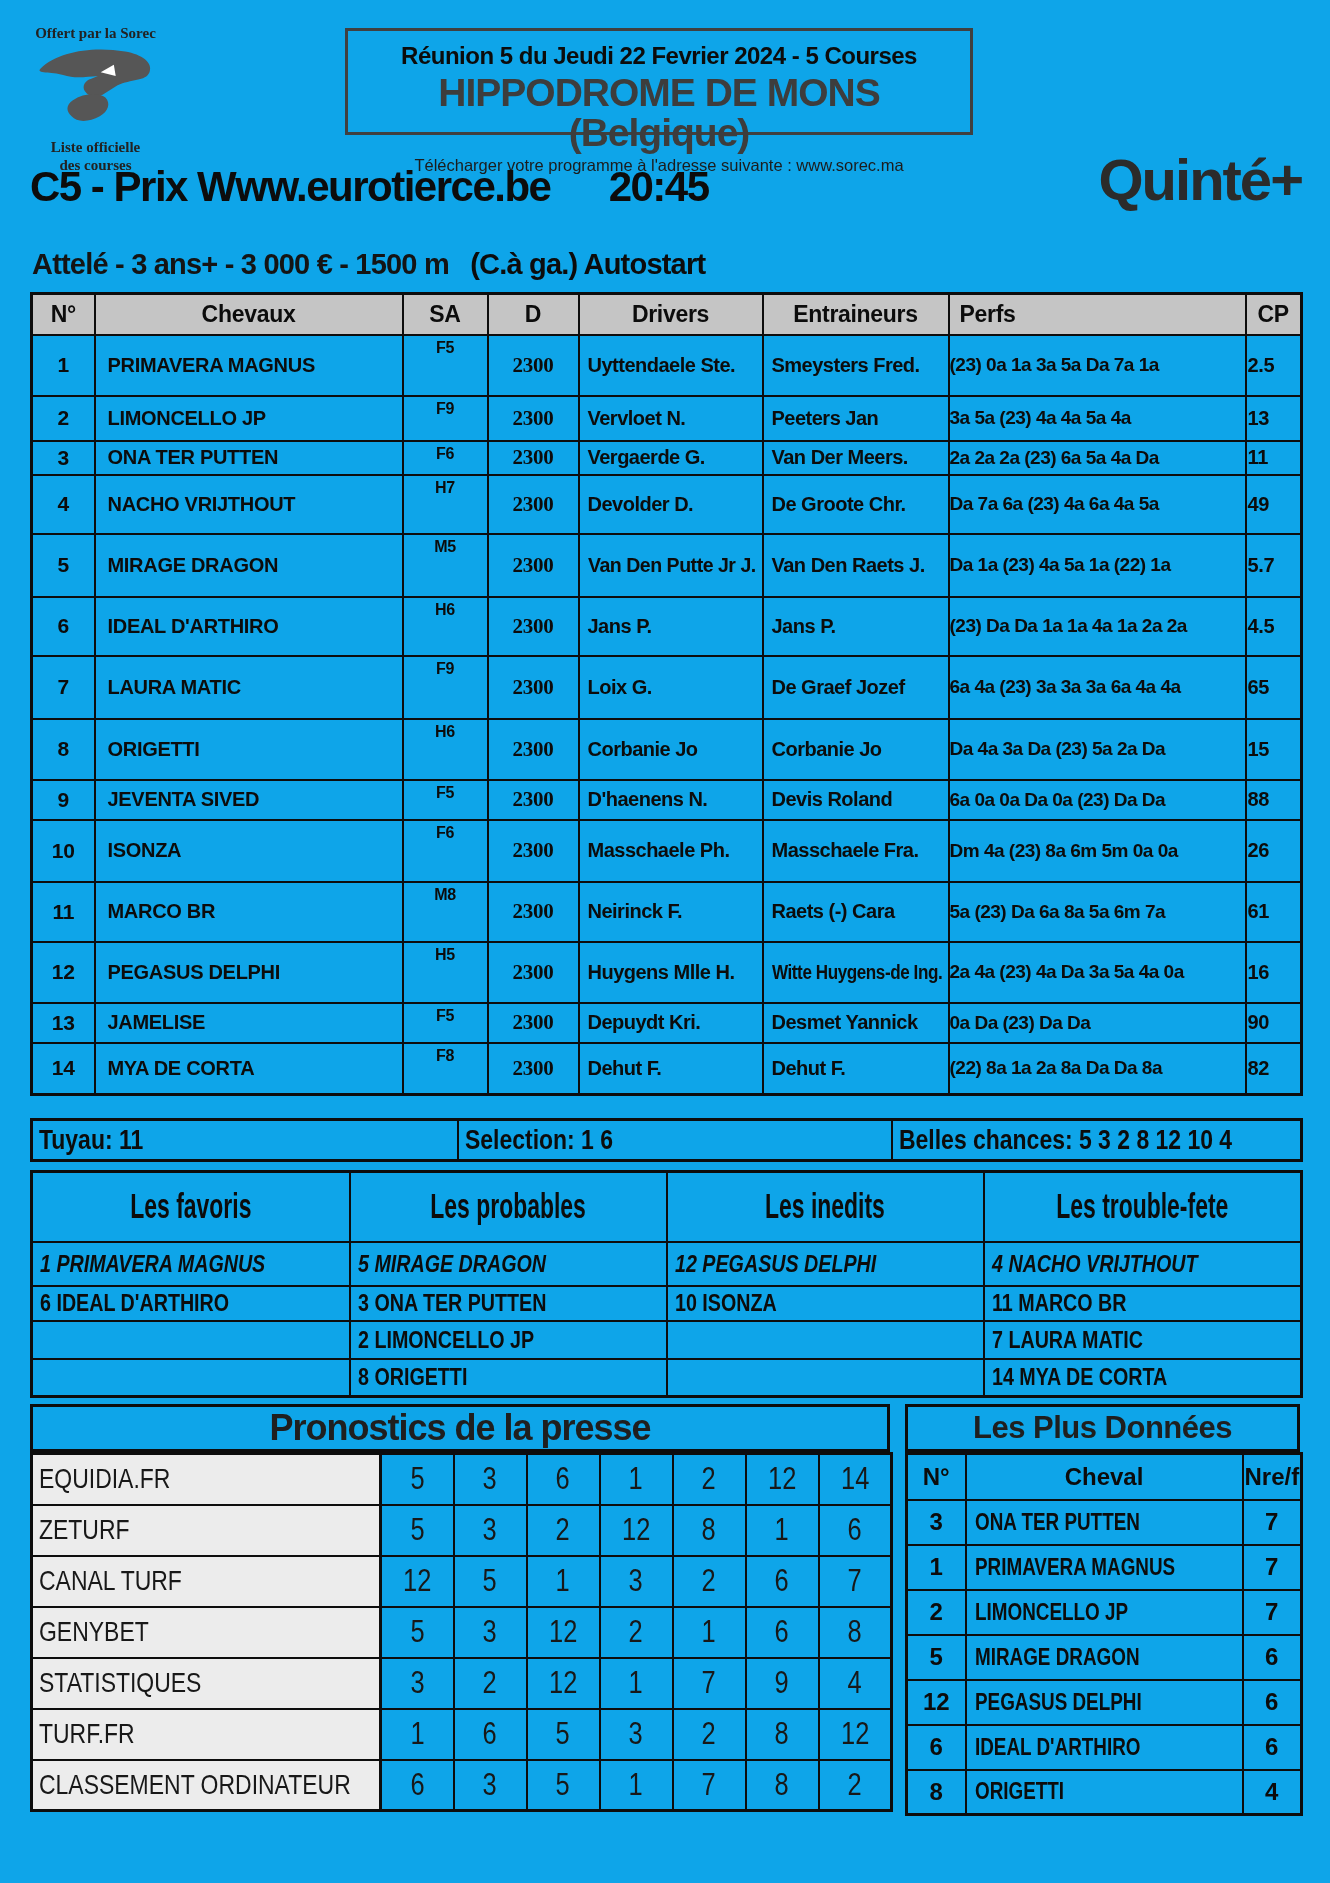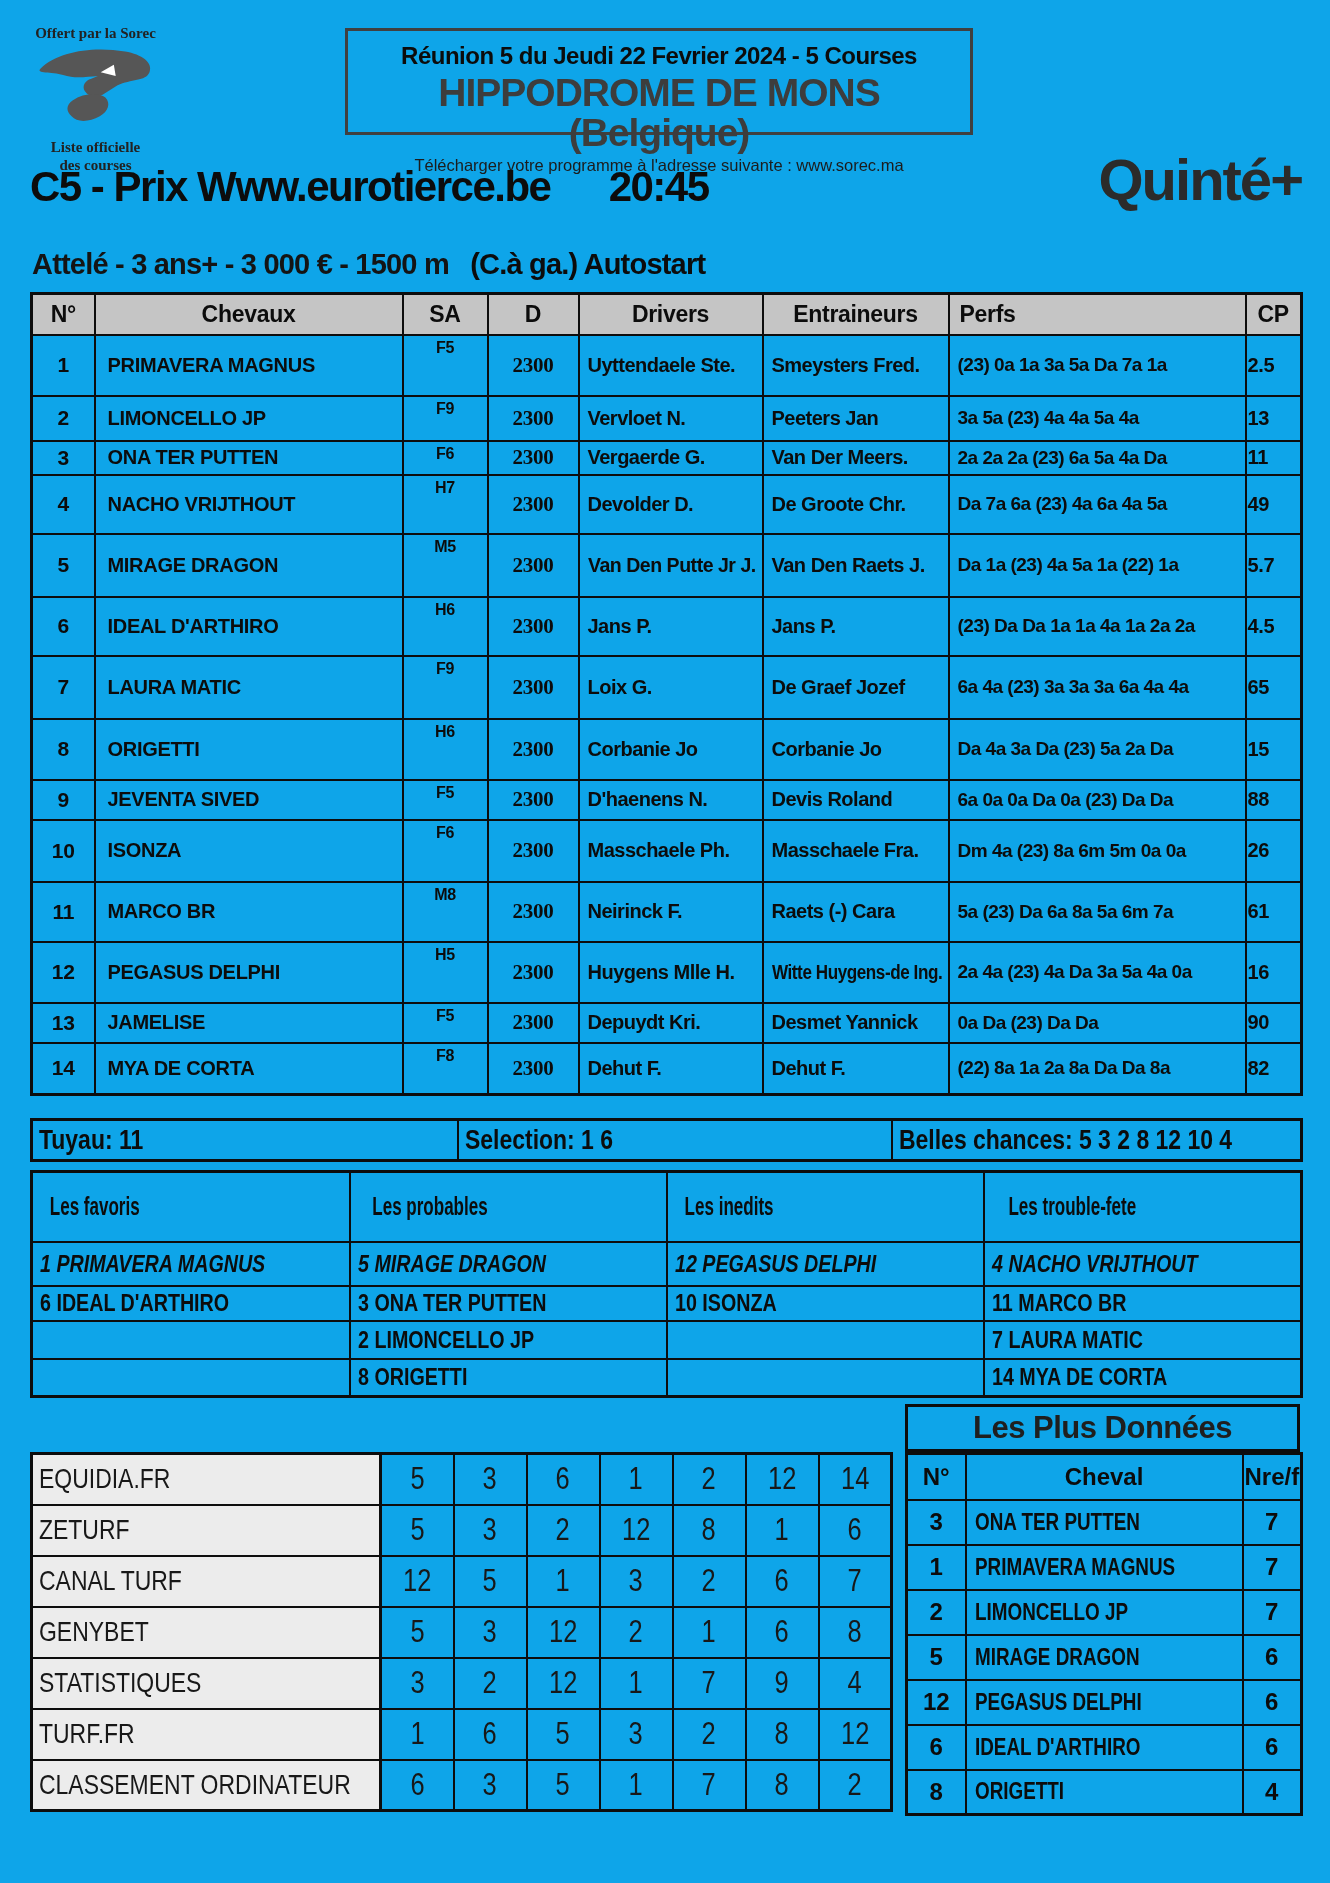--- a/index.html
+++ b/index.html
@@ -33,21 +33,21 @@
   #runners{position:absolute;left:30px;top:292px;width:1270px;border:3px solid #0d0d0d;}
   #runners th,#runners td{border:2px solid #0d0d0d;}
   #runners th{background:#c5c5c5;height:41px;font-size:23px;font-weight:bold;letter-spacing:-0.3px;}
   #runners th.h-perfs{text-align:left;padding-left:10px;}
   #runners td{font-weight:bold;font-size:20px;letter-spacing:-0.3px;vertical-align:middle;}
   #runners .c-no{text-align:center;font-size:21px;}
   #runners .c-name{text-align:left;padding-left:12px;}
   #runners .c-sa{text-align:center;vertical-align:top;padding-top:3px;font-size:16px;}
   #runners .c-d{text-align:center;font-size:21px;font-family:Liberation Serif, serif;}
   #runners .c-driver,#runners .c-trainer{text-align:left;padding-left:8px;letter-spacing:-0.5px;}
-  #runners .c-perfs{text-align:left;padding-left:8px;font-size:19px;letter-spacing:-0.5px;}
+  #runners .c-perfs{text-align:left;padding-left:0;font-size:19px;letter-spacing:-0.5px;}
   #runners .c-cp{text-align:left;}
   #runners tbody tr:nth-of-type(1){height:61px;}
   #runners tbody tr:nth-of-type(2){height:45px;}
   #runners tbody tr:nth-of-type(3){height:34px;}
   #runners tbody tr:nth-of-type(4){height:59px;}
   #runners tbody tr:nth-of-type(5){height:63px;}
   #runners tbody tr:nth-of-type(6){height:59px;}
   #runners tbody tr:nth-of-type(7){height:63px;}
   #runners tbody tr:nth-of-type(8){height:61px;}
   #runners tbody tr:nth-of-type(9){height:40px;}
@@ -63,21 +63,21 @@
   .cond{display:inline-block;white-space:nowrap;transform:scaleX(0.82);transform-origin:left center;}
   .cond.ctr{transform-origin:center center;}
 
   
   #tips{position:absolute;left:30px;top:1118px;width:1270px;border:3px solid #0d0d0d;}
   #tips td{border:2px solid #0d0d0d;height:41px;font-size:28px;font-weight:bold;text-align:left;padding-left:6px;vertical-align:middle;}
 
   
   #picks{position:absolute;left:30px;top:1170px;width:1270px;border:3px solid #0d0d0d;}
   #picks th,#picks td{border:2px solid #0d0d0d;}
-  #picks th{height:70px;font-size:23px;font-weight:bold;text-align:left;vertical-align:middle;}
+  #picks th{height:70px;font-size:31px;font-weight:bold;text-align:center;vertical-align:middle;}
   #picks th .stretch{display:inline-block;transform:scale(0.74,1.14);white-space:nowrap;}
   #picks td{font-size:24px;font-weight:bold;text-align:left;padding-left:7px;vertical-align:middle;}
   #picks tbody tr:nth-of-type(1){height:44px;font-style:italic;}
   #picks tbody tr:nth-of-type(2){height:35px;}
   #picks tbody tr:nth-of-type(3){height:38px;}
   #picks tbody tr:nth-of-type(4){height:38px;}
 
   
   .press-title{position:absolute;left:30px;top:1404px;width:860px;height:48px;border:3px solid #0d0d0d;box-sizing:border-box;text-align:center;font-size:36px;font-weight:bold;letter-spacing:-1px;line-height:42px;color:#1f1f1f;}
   #press{position:absolute;left:30px;top:1452px;width:860px;border:3px solid #0d0d0d;}
@@ -363,20 +363,21 @@
       </tr>
       <tr>
         <td><span class="cond"></span></td>
         <td><span class="cond">8 ORIGETTI</span></td>
         <td><span class="cond"></span></td>
         <td><span class="cond">14 MYA DE CORTA</span></td>
       </tr>
     </tbody>
   </table>
 
+  <div class="press-title">Pronostics de la presse</div>
   <table id="press">
     <colgroup>
       <col style="width:349px">
         <col style="width:73px">
         <col style="width:73px">
         <col style="width:73px">
       <col style="width:73px">
         <col style="width:73px">
         <col style="width:73px">
         <col style="width:73px">

